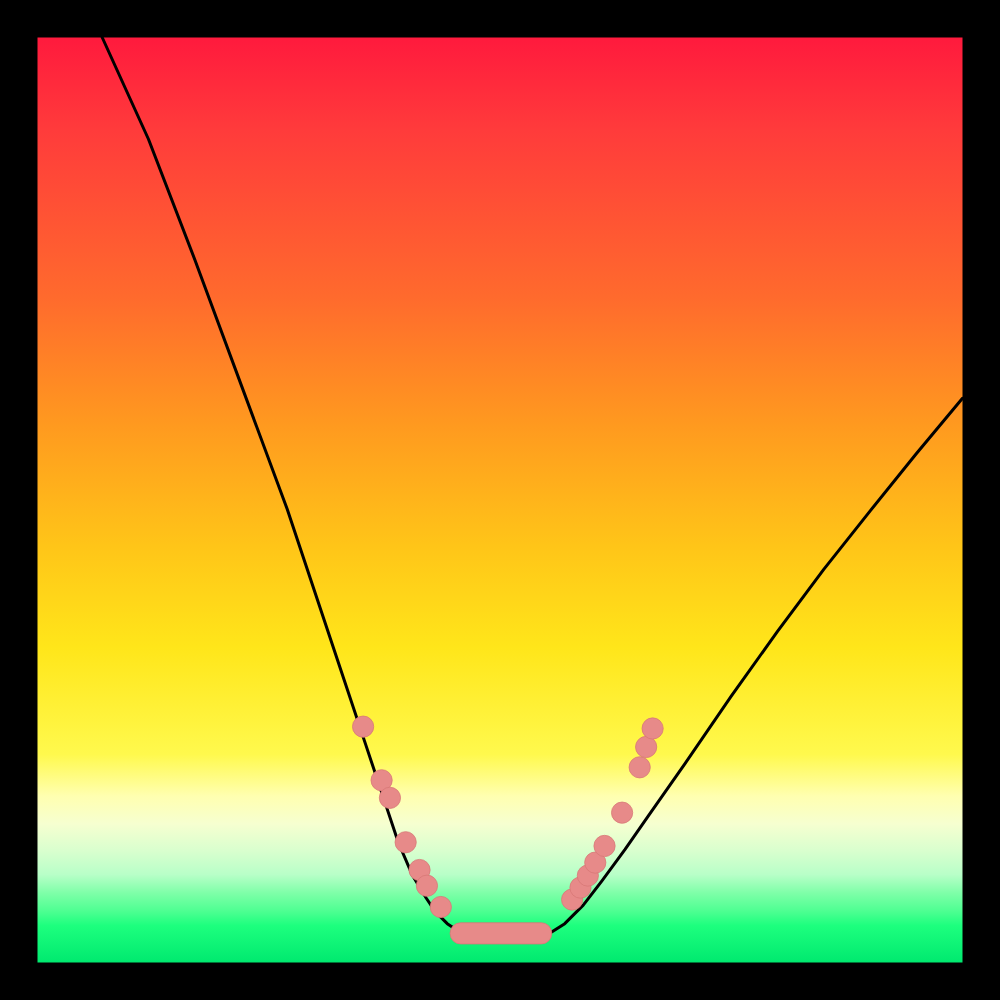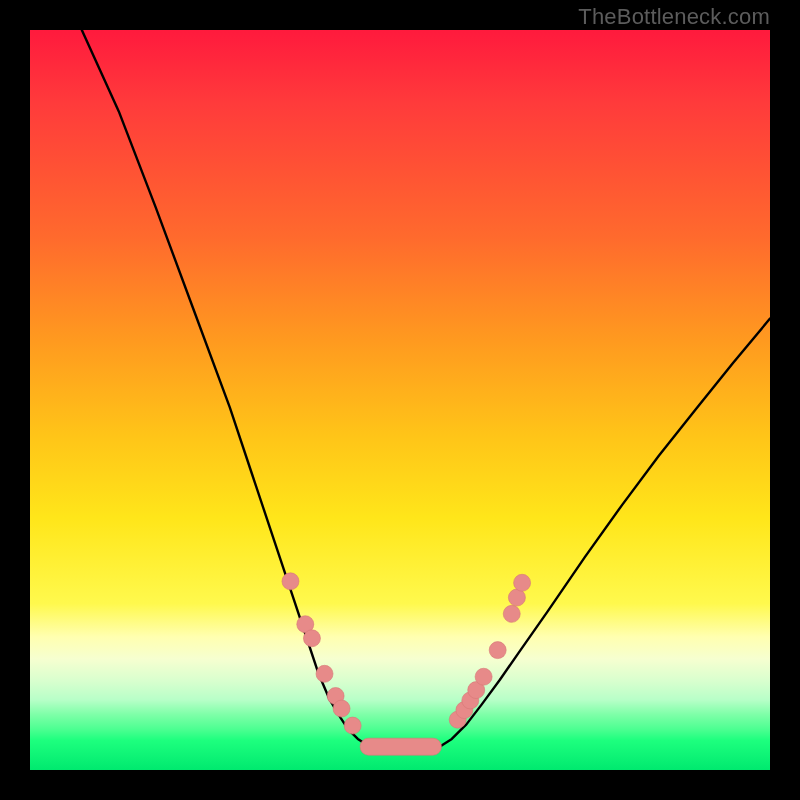--- a/index.html
+++ b/index.html
@@ -86,15 +86,14 @@
           <circle cx="453.62" cy="646.76" r="8.5" fill="#e78a89" stroke="#d77776" stroke-width="0.6"></circle>
           <circle cx="467.68" cy="620.12" r="8.5" fill="#e78a89" stroke="#d77776" stroke-width="0.6"></circle>
           <circle cx="481.74" cy="583.86" r="8.5" fill="#e78a89" stroke="#d77776" stroke-width="0.6"></circle>
           <circle cx="486.92" cy="567.58" r="8.5" fill="#e78a89" stroke="#d77776" stroke-width="0.6"></circle>
           <circle cx="492.10" cy="552.78" r="8.5" fill="#e78a89" stroke="#d77776" stroke-width="0.6"></circle>
           <rect x="330.04" y="708.18" width="81.40" height="17.02" rx="8.51" fill="#e78a89" stroke="#d77776" stroke-width="0.6"></rect>
         </g>
     </svg>
   </div>
 
-  <div class="attrib">TheBottleneck.com</div>
 
 </div>
 
 </body></html>

